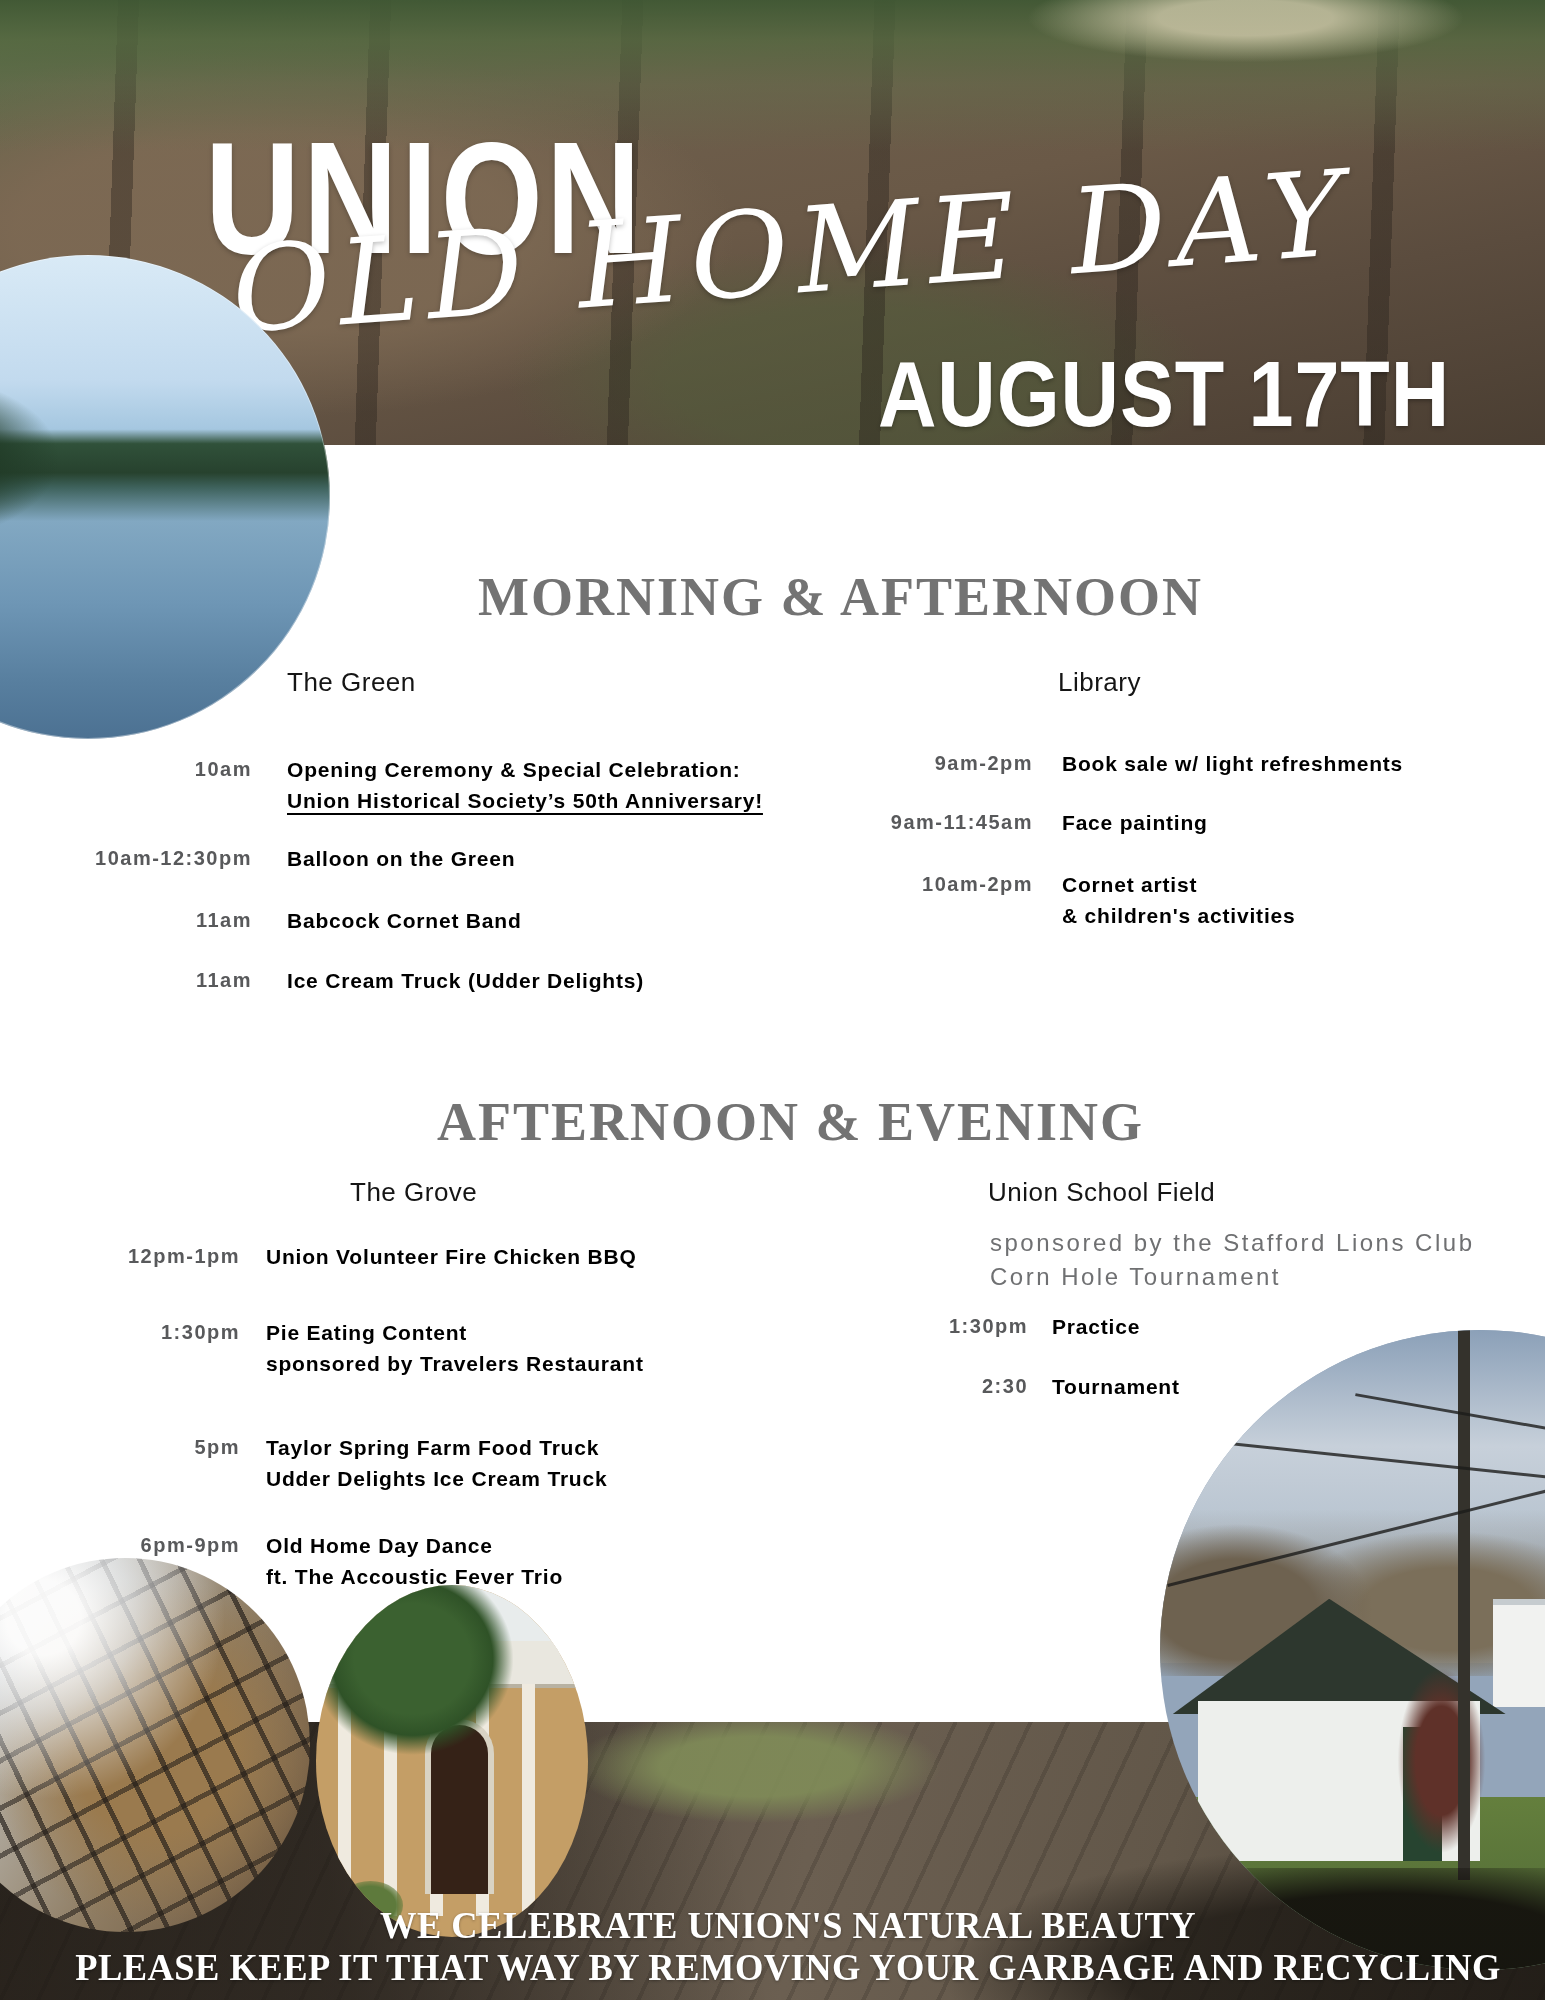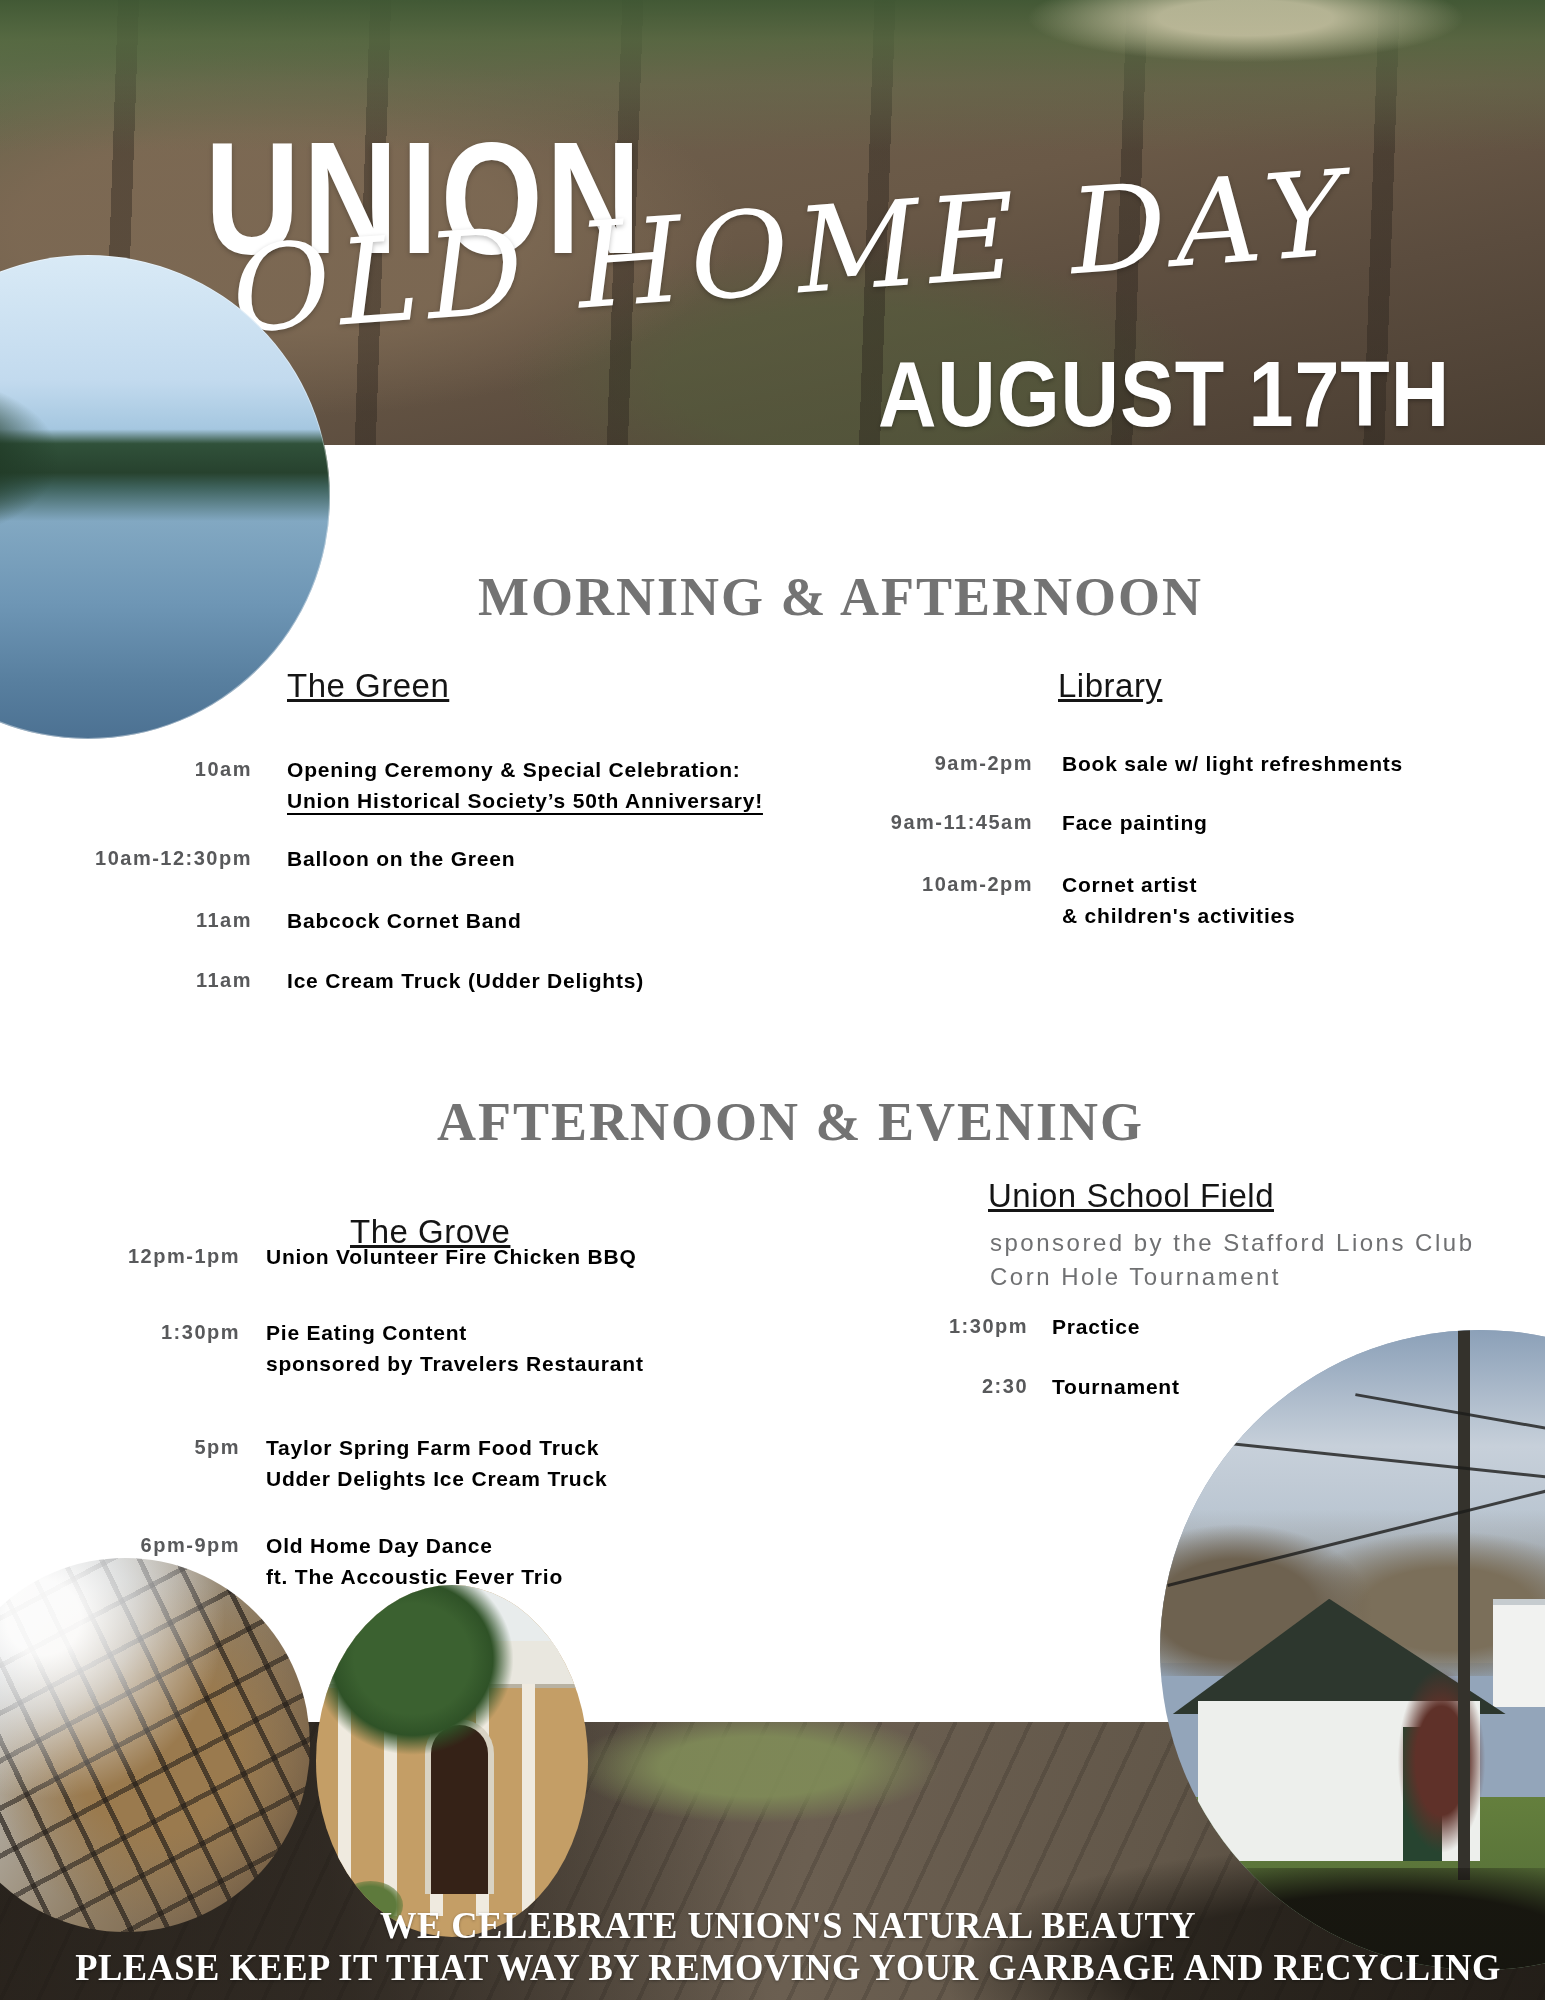--- a/index.html
+++ b/index.html
@@ -36,24 +36,24 @@
                       #3e625c 48%, #82a8c2 55%, #6e96b5 72%, #587f9f 88%, #4c7192 100%);
     box-shadow:0 0 0 1px rgba(255,255,255,0.4) inset;}
 
   
   .heading{font-family:"Liberation Serif",serif;font-weight:700;color:#737373;
     font-size:54px;line-height:1.1;letter-spacing:2px;white-space:nowrap;}
   .h-morning{left:478px;top:568px;}
   .h-evening{left:437px;top:1093px;}
 
   
-  .col-title{font-size:33px;font-weight:400;color:#151515;line-height:1.1;white-space:nowrap;letter-spacing:0.5px;text-decoration:underline;}
+  .col-title{font-size:26px;font-weight:400;color:#151515;line-height:1.1;white-space:nowrap;letter-spacing:0.5px;}
   .g-title{left:287px;top:668px;}
   .l-title{left:1058px;top:668px;}
-  .gr-title{left:350px;top:1178px;margin-top:36px;}
+  .gr-title{left:350px;top:1178px;}
   .s-title{left:988px;top:1178px;}
   .s-sub{left:990px;top:1226px;font-size:24px;font-weight:400;color:#6f7072;
     letter-spacing:2.5px;line-height:34px;white-space:nowrap;}
   .s-sub span{display:block;}
 
   
   .time{font-size:20px;font-weight:700;color:#58595B;letter-spacing:1.5px;line-height:31px;
     text-align:right;white-space:nowrap;}
   .desc{font-size:21px;font-weight:700;color:#000000;letter-spacing:0.8px;line-height:31px;white-space:nowrap;}
   .desc span{display:block;}

